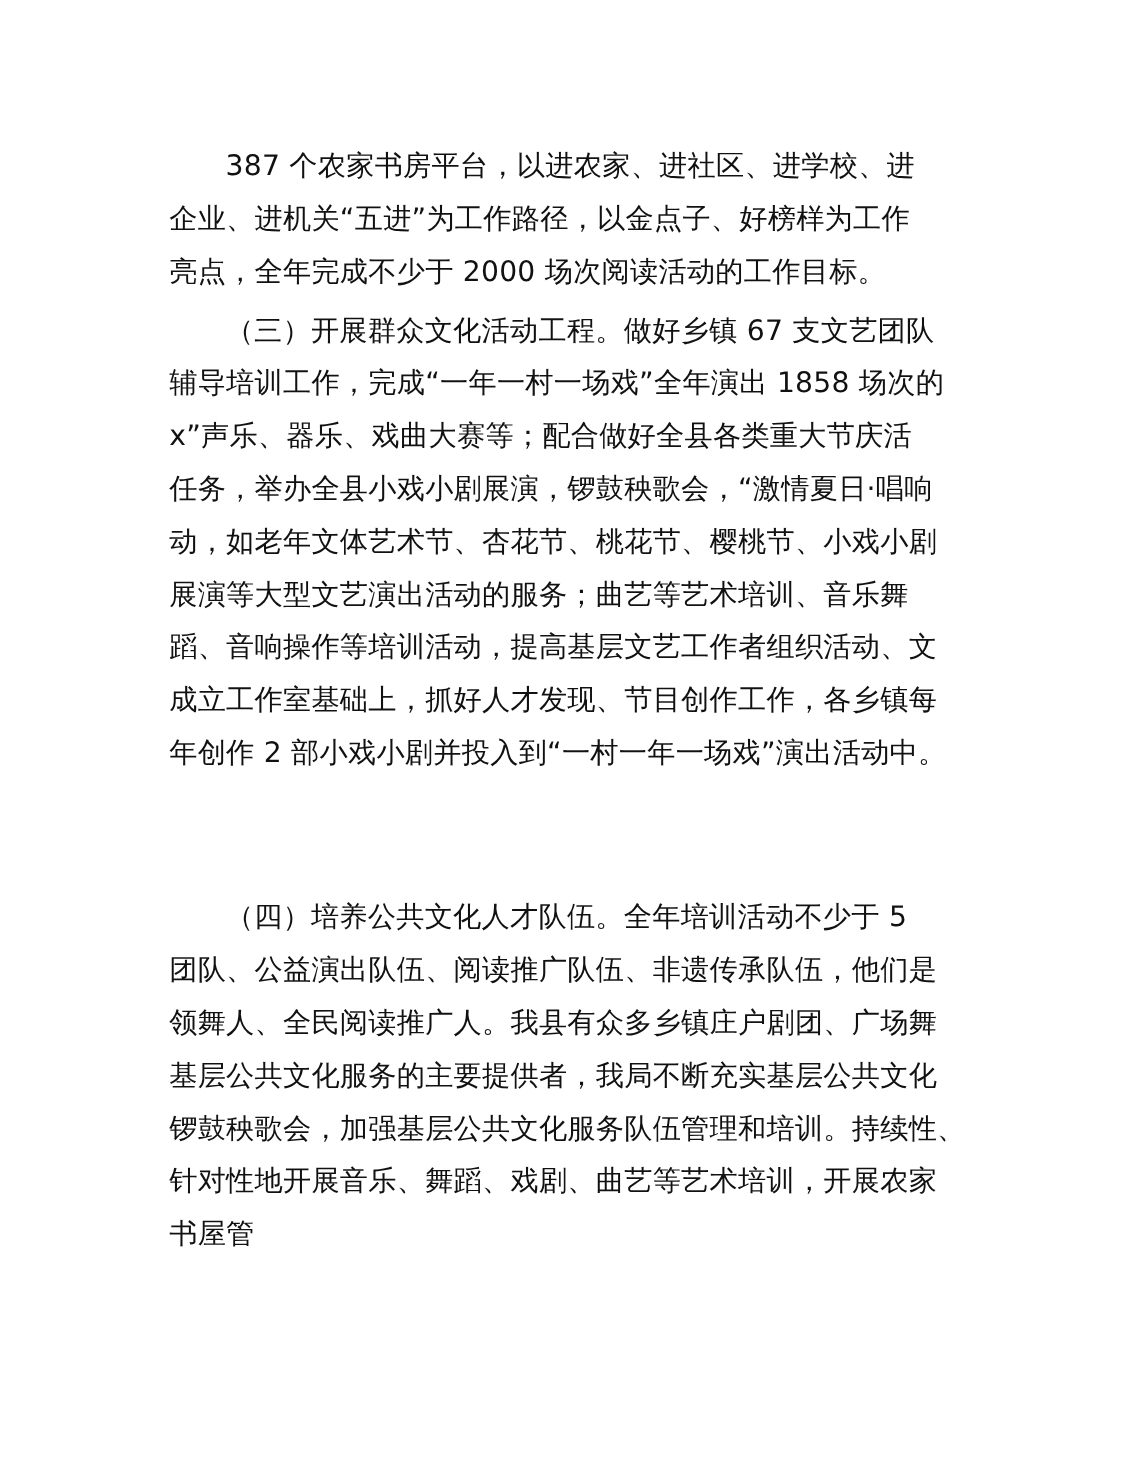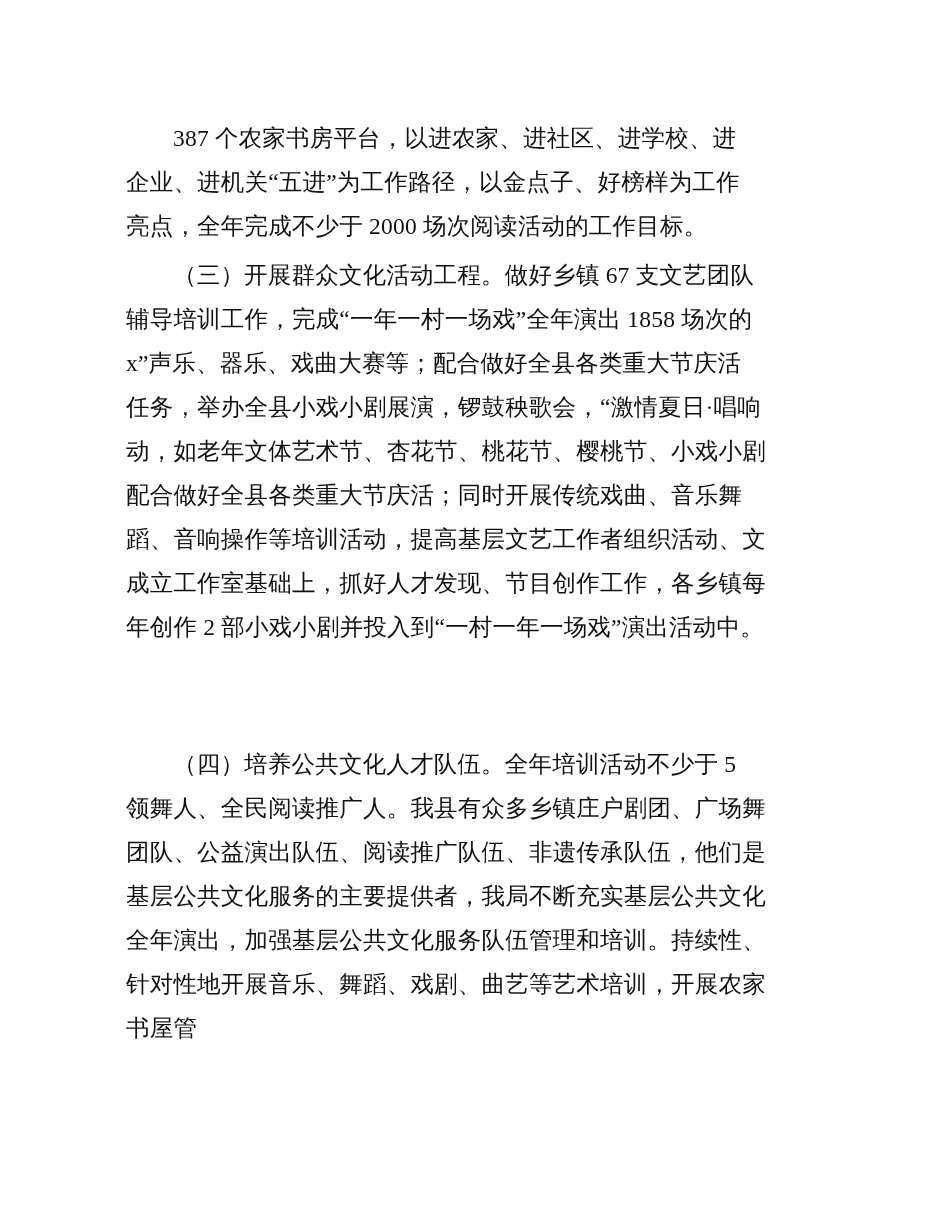--- a/index.html
+++ b/index.html
@@ -17,23 +17,22 @@
     }
     .page {
       position: absolute;
       left: 0; top: 0;
       width: 950px;
       height: 1230px;
       background: #ffffff;
     }
     .para {
       position: absolute;
-      left: 126px;
+      left: 141px;
       width: 672px;
-      font-family: Liberation Serif, serif;
     }
     .line {
       display: block;
       height: 44px;
       line-height: 44px;
       font-size: 23.5px;
       white-space: nowrap;
       letter-spacing: 0.2px;
     }
     .line.indent {
@@ -53,29 +52,29 @@
     <span class="line">企业、进机关“五进”为工作路径，以金点子、好榜样为工作</span>
     <span class="line">亮点，全年完成不少于 2000 场次阅读活动的工作目标。</span>
   </div>
 
   <div class="para" id="p2">
     <span class="line indent">（三）开展群众文化活动工程。做好乡镇 67 支文艺团队</span>
     <span class="line">辅导培训工作，完成“一年一村一场戏”全年演出 1858 场次的</span>
     <span class="line">x”声乐、器乐、戏曲大赛等；配合做好全县各类重大节庆活</span>
     <span class="line">任务，举办全县小戏小剧展演，锣鼓秧歌会，“激情夏日·唱响</span>
     <span class="line">动，如老年文体艺术节、杏花节、桃花节、樱桃节、小戏小剧</span>
-    <span class="line">配合做好全县各类重大节庆活；同时开展传统戏曲、音乐舞</span>
+    <span class="line">展演等大型文艺演出活动的服务；曲艺等艺术培训、音乐舞</span>
     <span class="line">蹈、音响操作等培训活动，提高基层文艺工作者组织活动、文</span>
     <span class="line">成立工作室基础上，抓好人才发现、节目创作工作，各乡镇每</span>
     <span class="line">年创作 2 部小戏小剧并投入到“一村一年一场戏”演出活动中。</span>
   </div>
 
   <div class="para" id="p3">
     <span class="line indent">（四）培养公共文化人才队伍。全年培训活动不少于 5</span>
+    <span class="line">团队、公益演出队伍、阅读推广队伍、非遗传承队伍，他们是</span>
     <span class="line">领舞人、全民阅读推广人。我县有众多乡镇庄户剧团、广场舞</span>
-    <span class="line">团队、公益演出队伍、阅读推广队伍、非遗传承队伍，他们是</span>
     <span class="line">基层公共文化服务的主要提供者，我局不断充实基层公共文化</span>
-    <span class="line">全年演出，加强基层公共文化服务队伍管理和培训。持续性、</span>
+    <span class="line">锣鼓秧歌会，加强基层公共文化服务队伍管理和培训。持续性、</span>
     <span class="line">针对性地开展音乐、舞蹈、戏剧、曲艺等艺术培训，开展农家</span>
     <span class="line">书屋管</span>
   </div>
 
 </div>
 
 </body></html>

